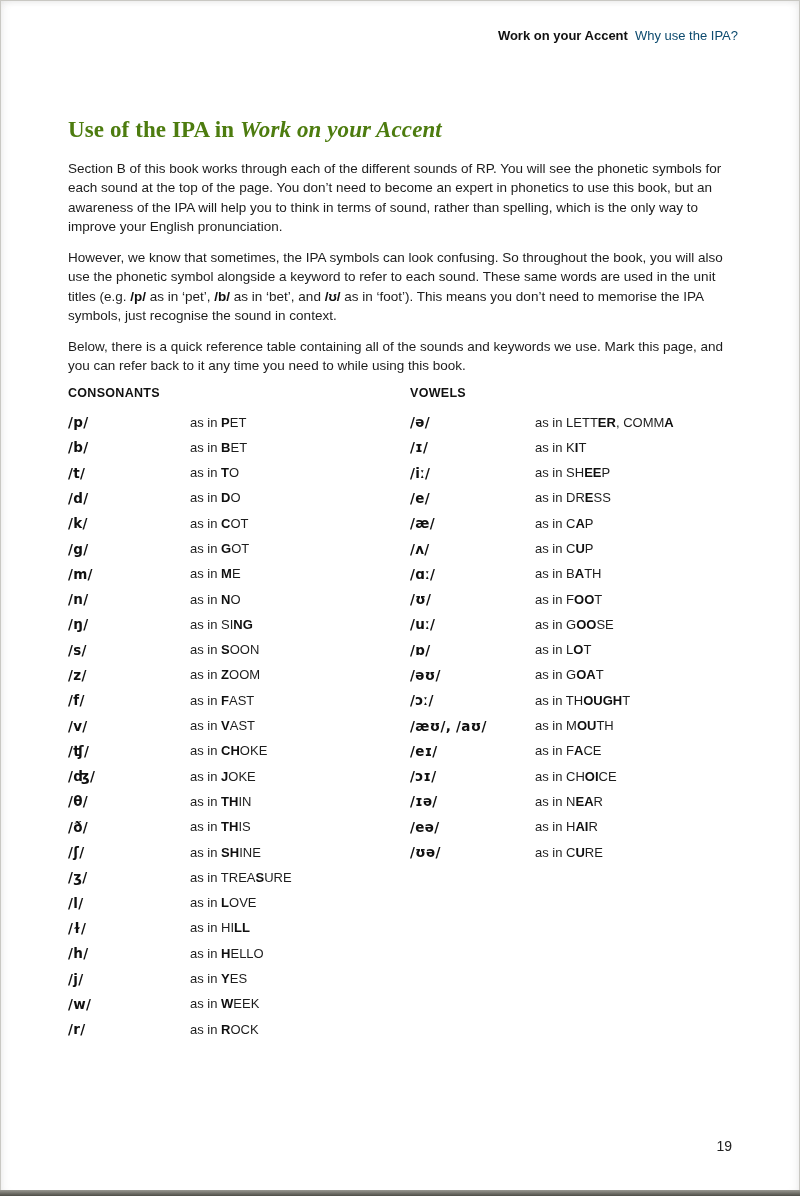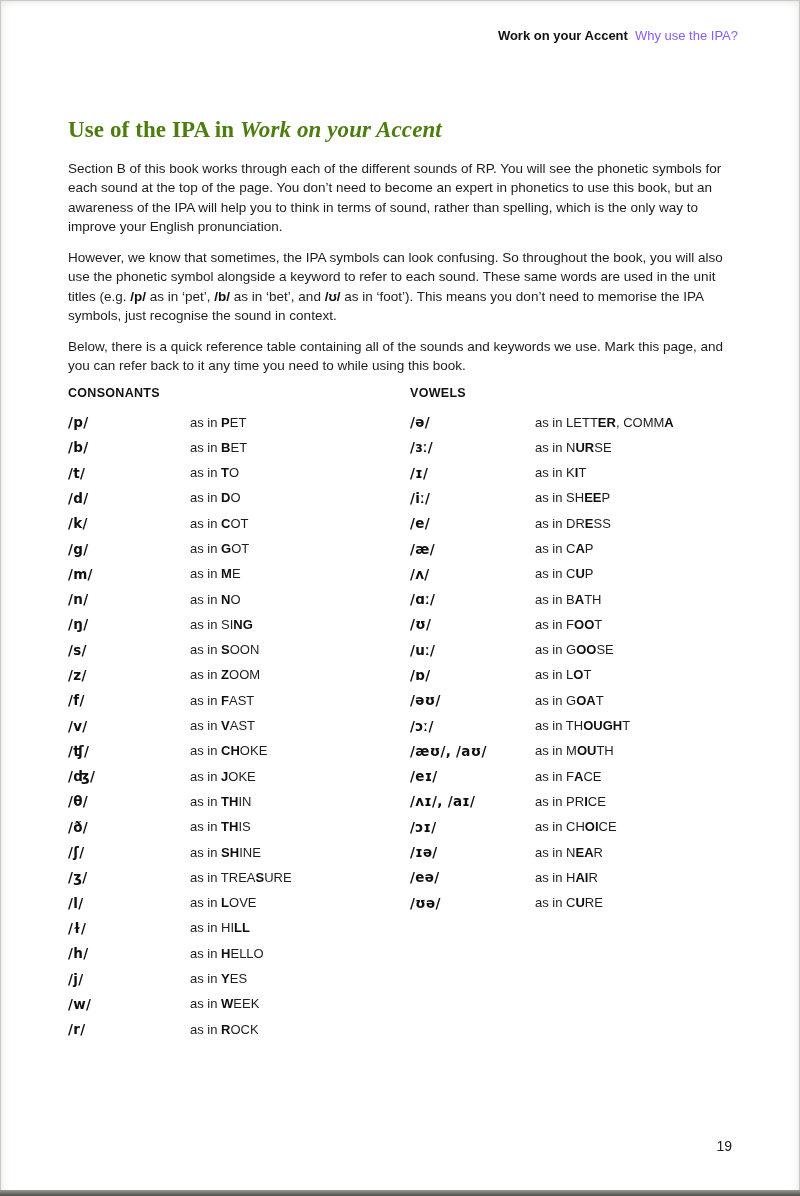--- a/index.html
+++ b/index.html
@@ -21,21 +21,21 @@
     background: linear-gradient(180deg, #9a9992, #4e4d47);
   }
   .content { padding: 28px 62px 0 68px; }
 
   .page-header {
     text-align: right;
     font-size: 13px;
     margin-bottom: 0;
   }
   .page-header .book { font-weight: bold; color: #111; }
-  .page-header .section { color: #8b5cf6; margin-left: 7px; }
+  .page-header .section { color: #0c4a6e; margin-left: 7px; }
 
   h1.main-heading {
     font-family: "Liberation Serif", serif;
     font-weight: bold;
     font-size: 23px;
     color: #4d7c0f;
     margin-top: 74px;
     margin-bottom: 16px;
     letter-spacing: .1px;
   }
@@ -220,24 +220,20 @@
         </div>
     </div>
     <div class="vowels">
       <div class="col-header">VOWELS</div>
       <div id="vowels-body">
           <div class="sound-row">
             <span class="sym">/ə/</span>
             <span class="kw"><span>as in LETT</span><span class="b">ER</span><span>, COMM</span><span class="b">A</span><span></span></span>
           </div>
           <div class="sound-row">
-            <span class="sym">/ɜː/</span>
-            <span class="kw"><span>as in N</span><span class="b">UR</span><span>SE</span></span>
-          </div>
-          <div class="sound-row">
             <span class="sym">/ɪ/</span>
             <span class="kw"><span>as in K</span><span class="b">I</span><span>T</span></span>
           </div>
           <div class="sound-row">
             <span class="sym">/iː/</span>
             <span class="kw"><span>as in SH</span><span class="b">EE</span><span>P</span></span>
           </div>
           <div class="sound-row">
             <span class="sym">/e/</span>
             <span class="kw"><span>as in DR</span><span class="b">E</span><span>SS</span></span>
@@ -274,24 +270,20 @@
             <span class="sym">/ɔː/</span>
             <span class="kw"><span>as in TH</span><span class="b">OUGH</span><span>T</span></span>
           </div>
           <div class="sound-row">
             <span class="sym">/æʊ/, /aʊ/</span>
             <span class="kw"><span>as in M</span><span class="b">OU</span><span>TH</span></span>
           </div>
           <div class="sound-row">
             <span class="sym">/eɪ/</span>
             <span class="kw"><span>as in F</span><span class="b">A</span><span>CE</span></span>
-          </div>
-          <div class="sound-row">
-            <span class="sym">/ʌɪ/, /aɪ/</span>
-            <span class="kw"><span>as in PR</span><span class="b">I</span><span>CE</span></span>
           </div>
           <div class="sound-row">
             <span class="sym">/ɔɪ/</span>
             <span class="kw"><span>as in CH</span><span class="b">OI</span><span>CE</span></span>
           </div>
           <div class="sound-row">
             <span class="sym">/ɪə/</span>
             <span class="kw"><span>as in N</span><span class="b">EA</span><span>R</span></span>
           </div>
           <div class="sound-row">

